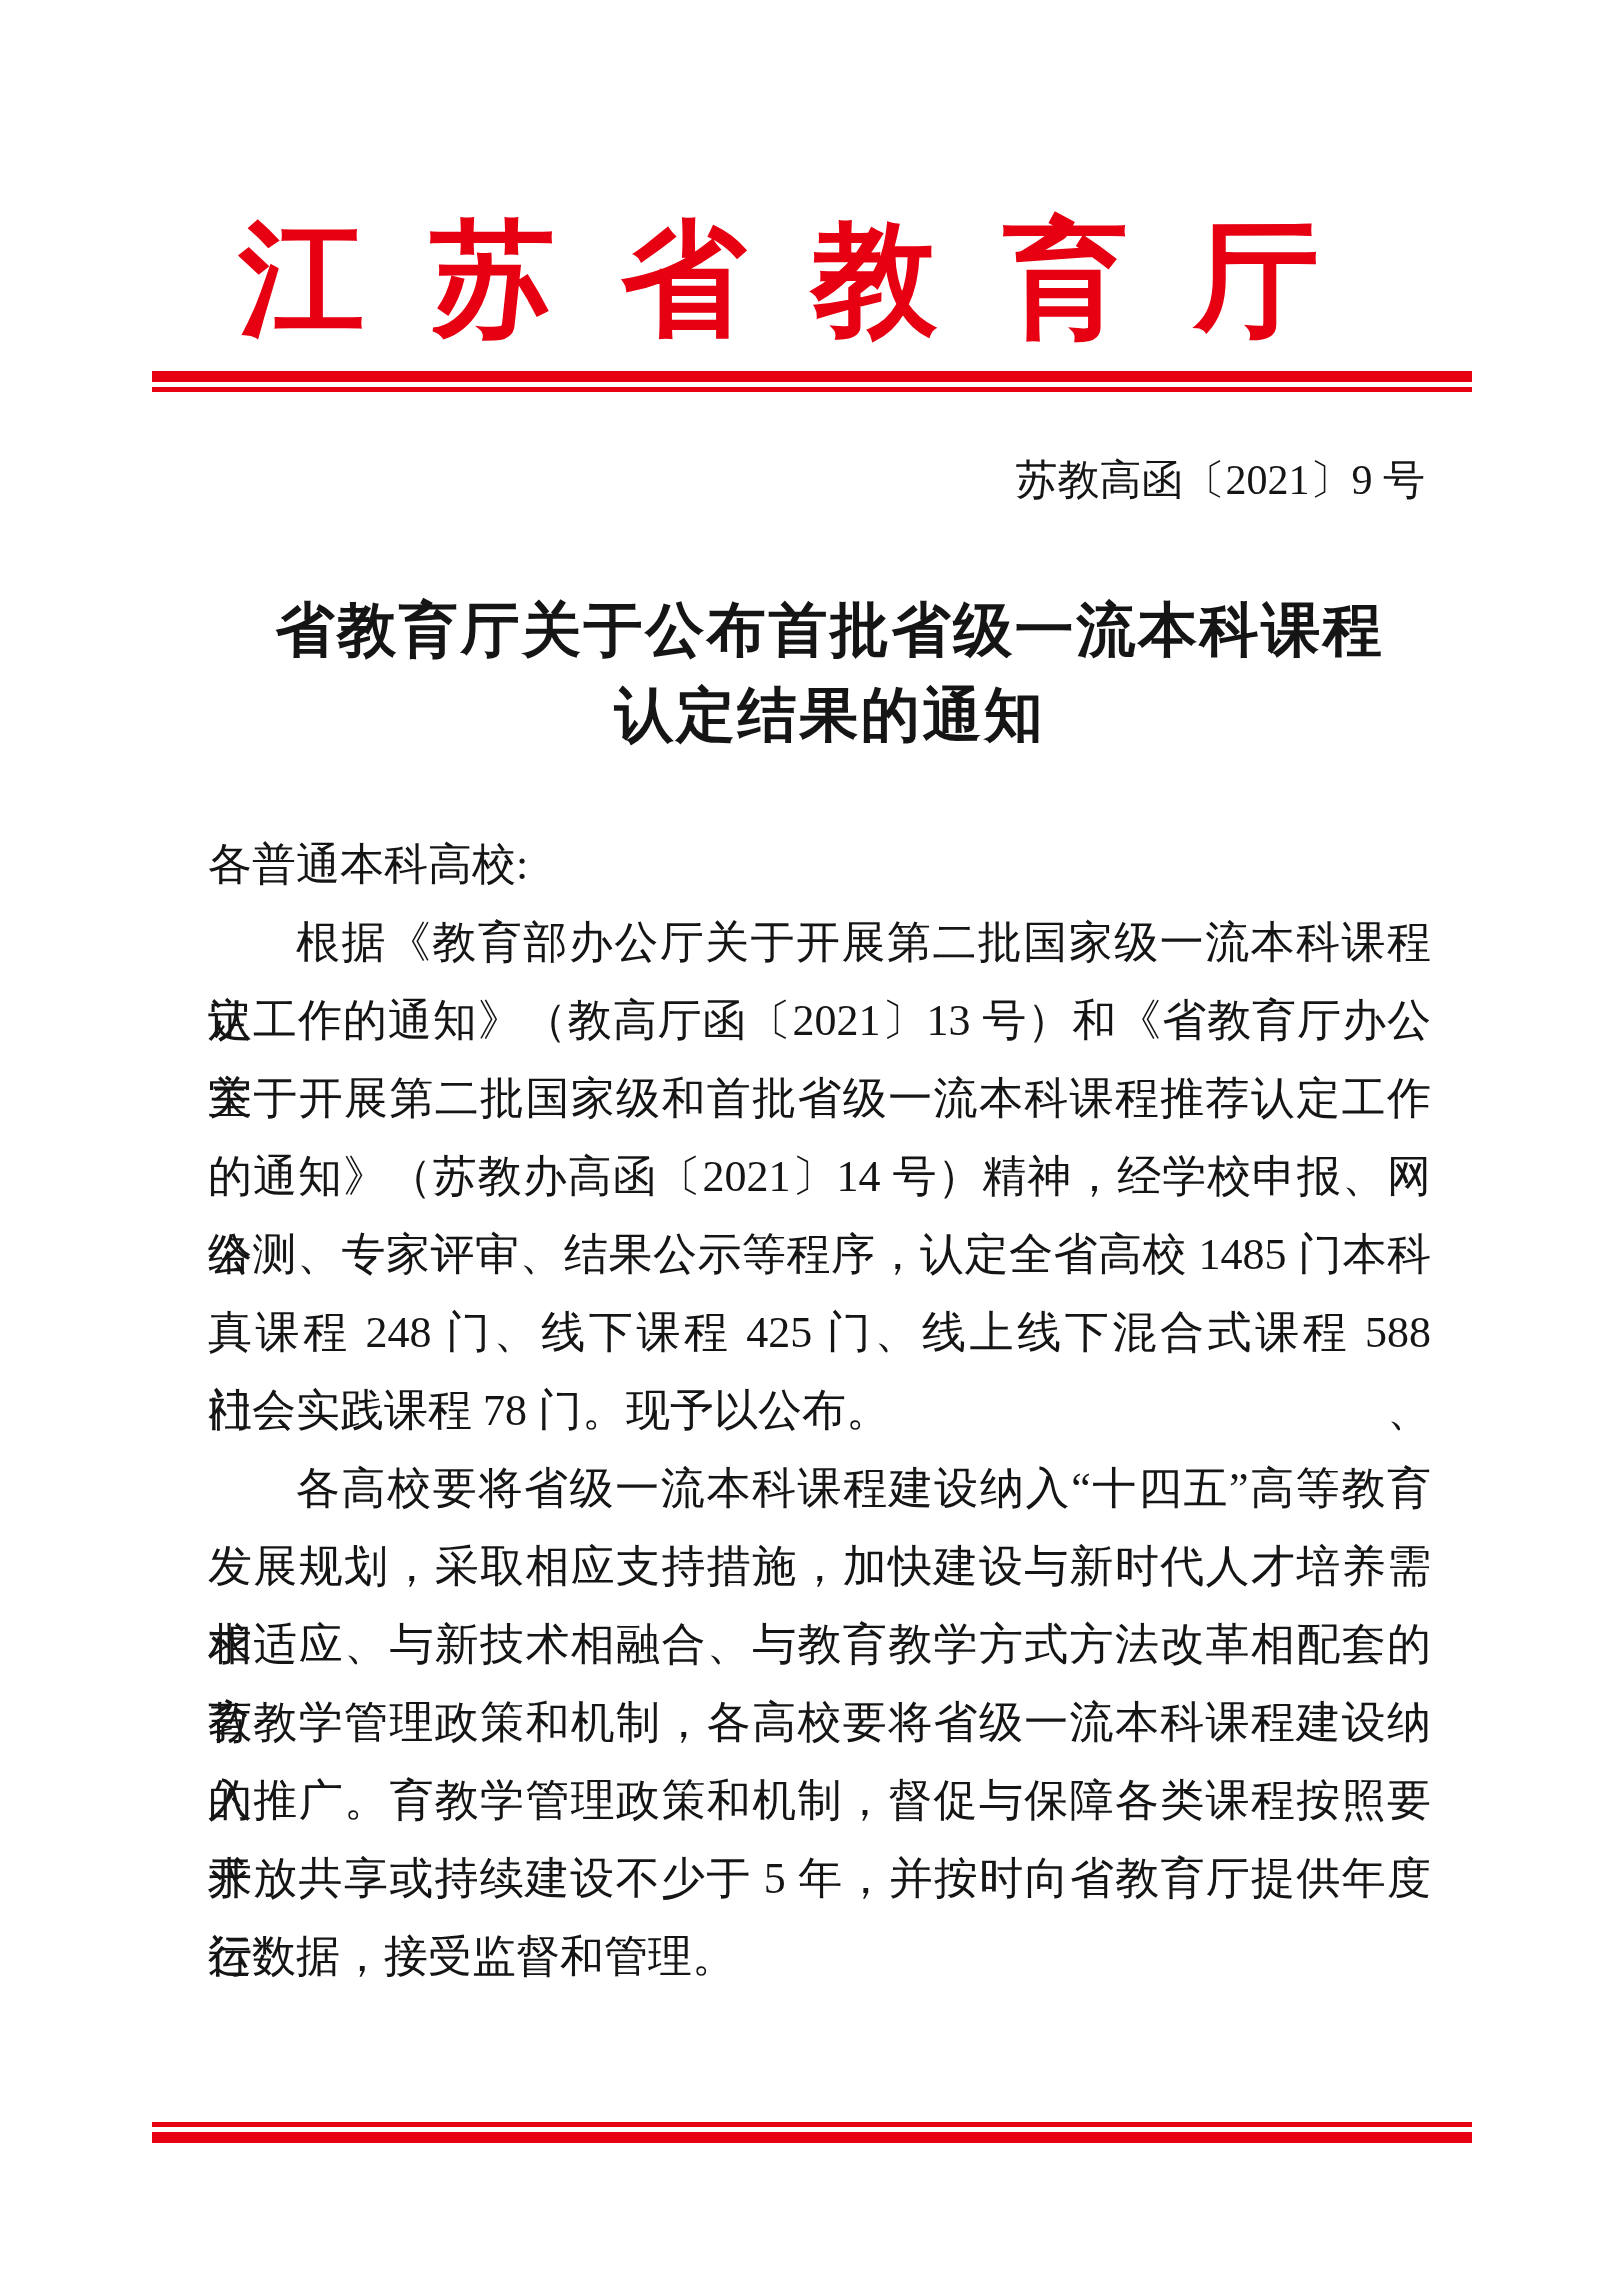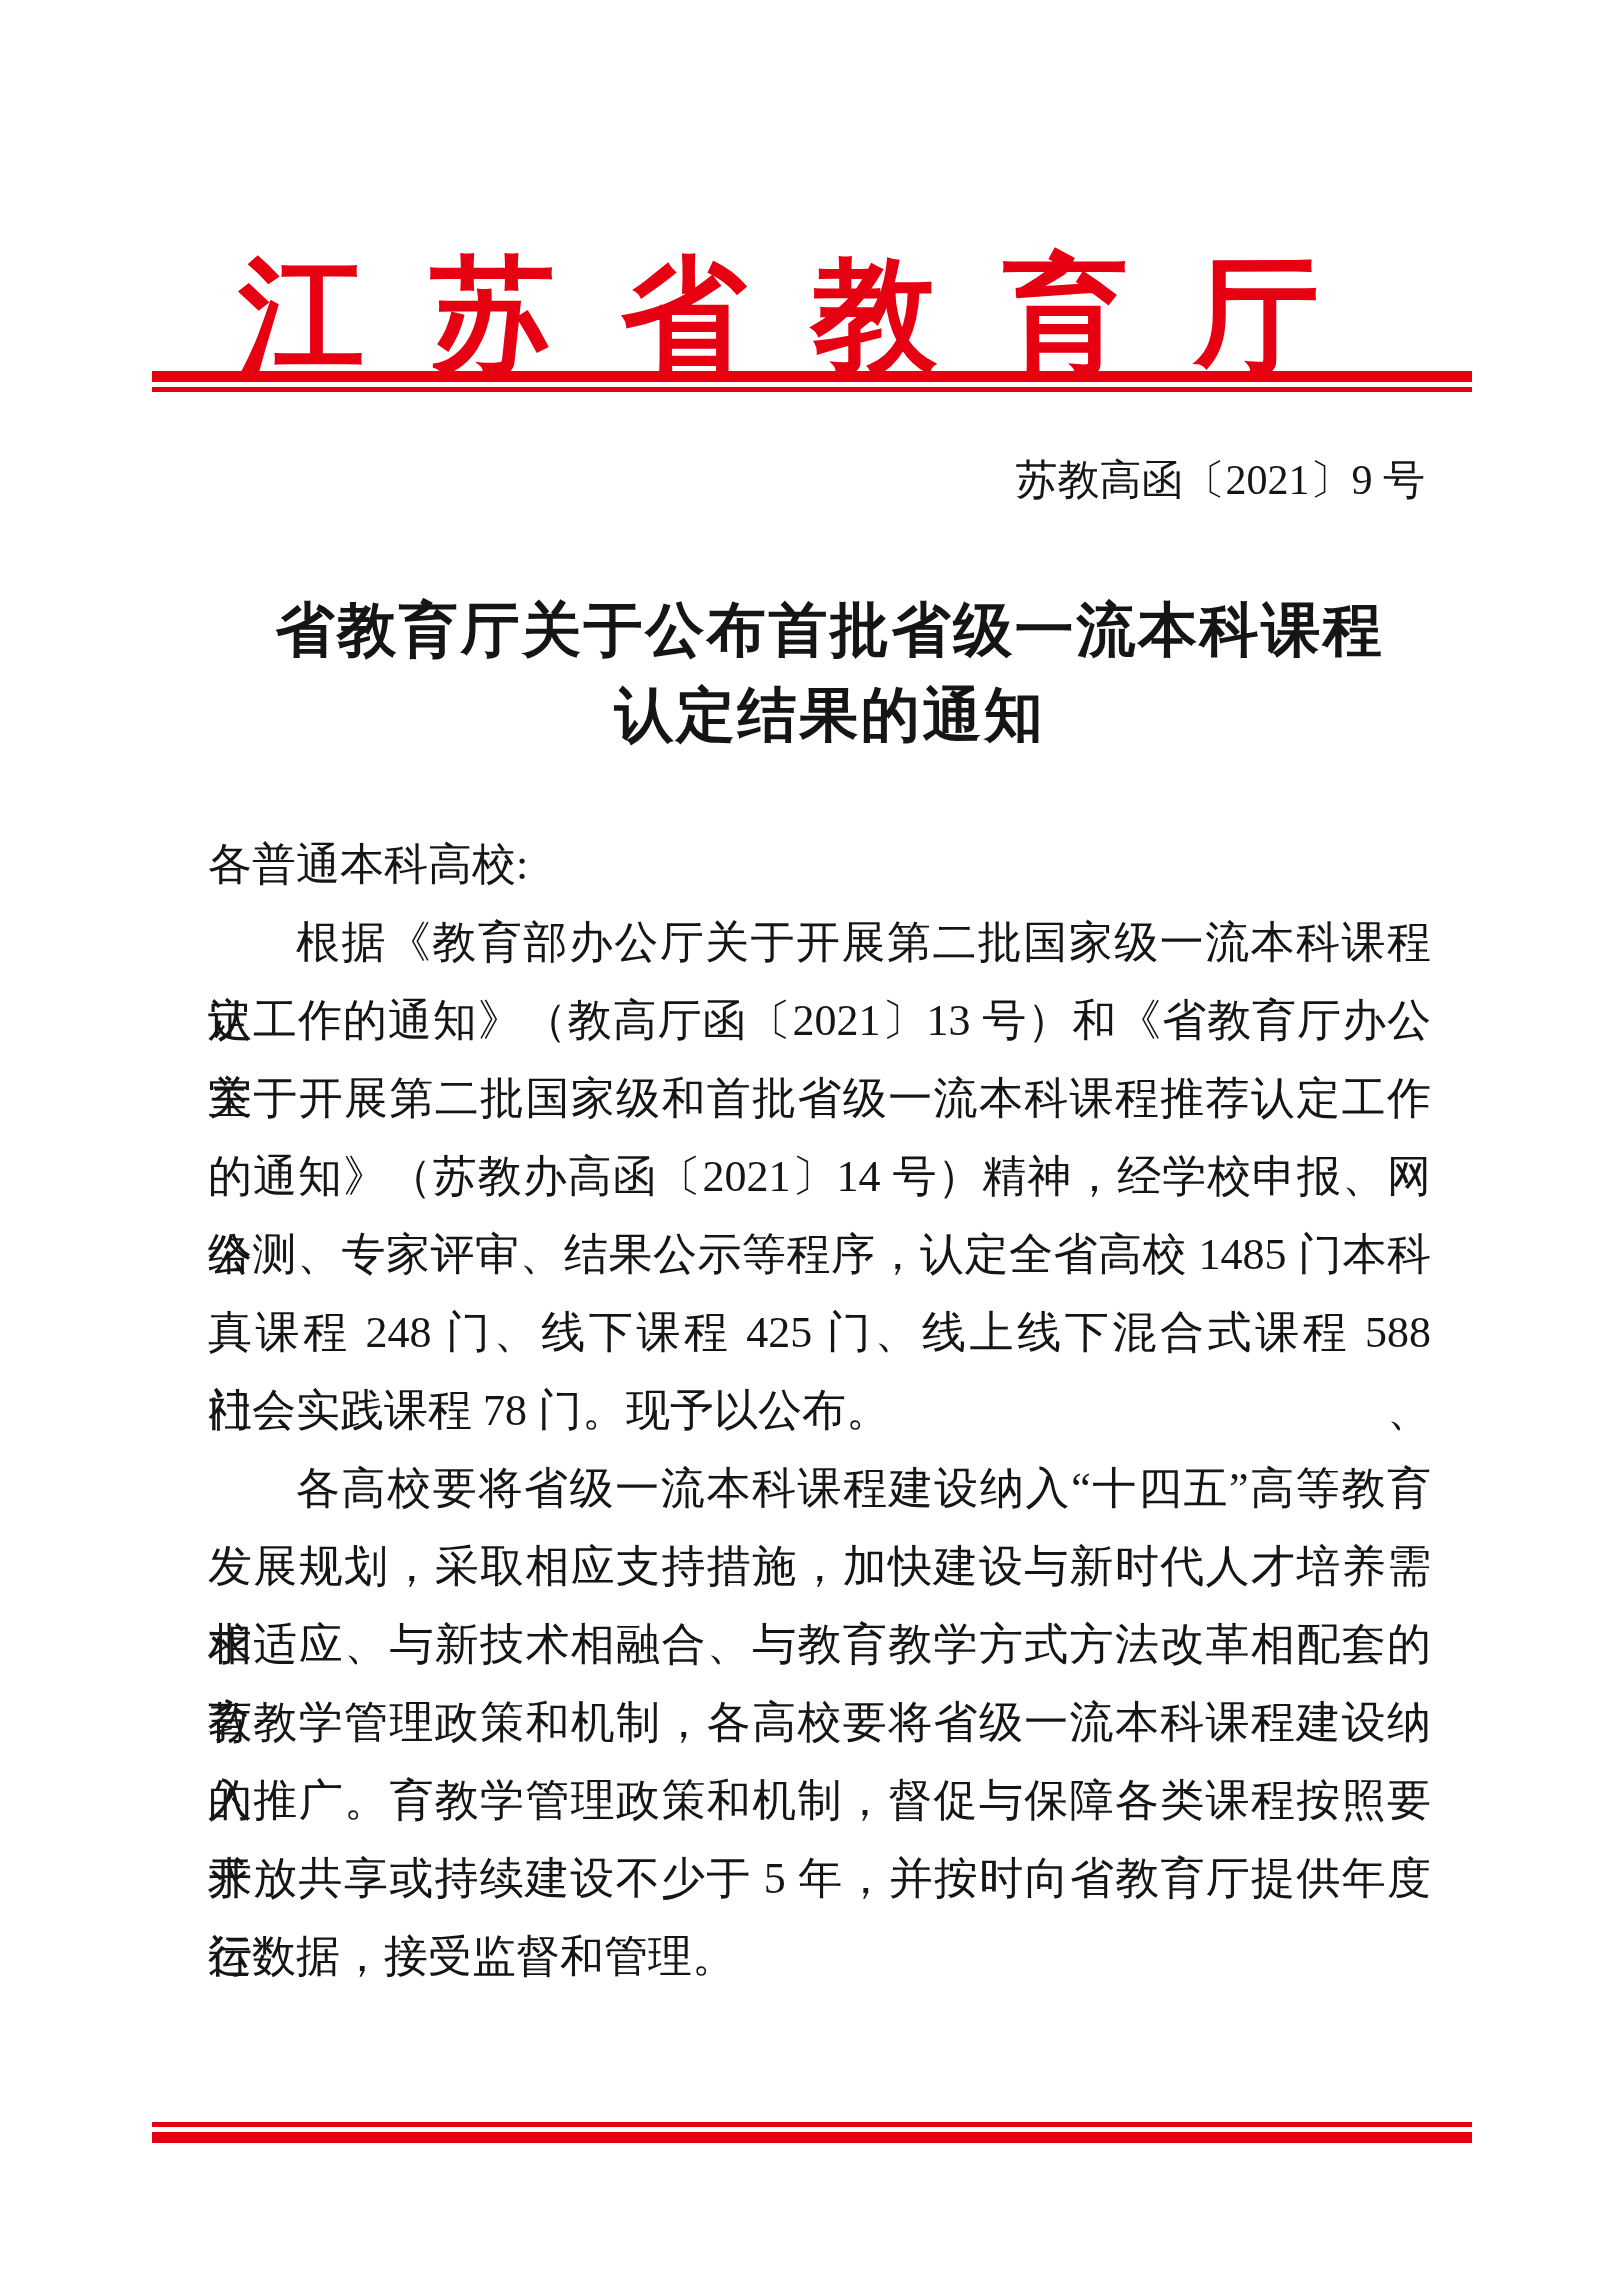--- a/index.html
+++ b/index.html
@@ -24,21 +24,20 @@
     left: 0;
     width: 100%;
     text-align: center;
     font-size: 125px;
     line-height: 125px;
     font-weight: bold;
     color: #e60012;
     letter-spacing: 66px;
     box-sizing: border-box;
     white-space: nowrap;
-    margin-top: 36px;
   }
 
   .rule {
     position: absolute;
     left: 152px;
     width: 1320px;
     background: #e60012;
   }
   .rule-top-thick    { top: 371px;  height: 10.5px; }
   .rule-top-thin     { top: 387px;  height: 5.2px;  }

